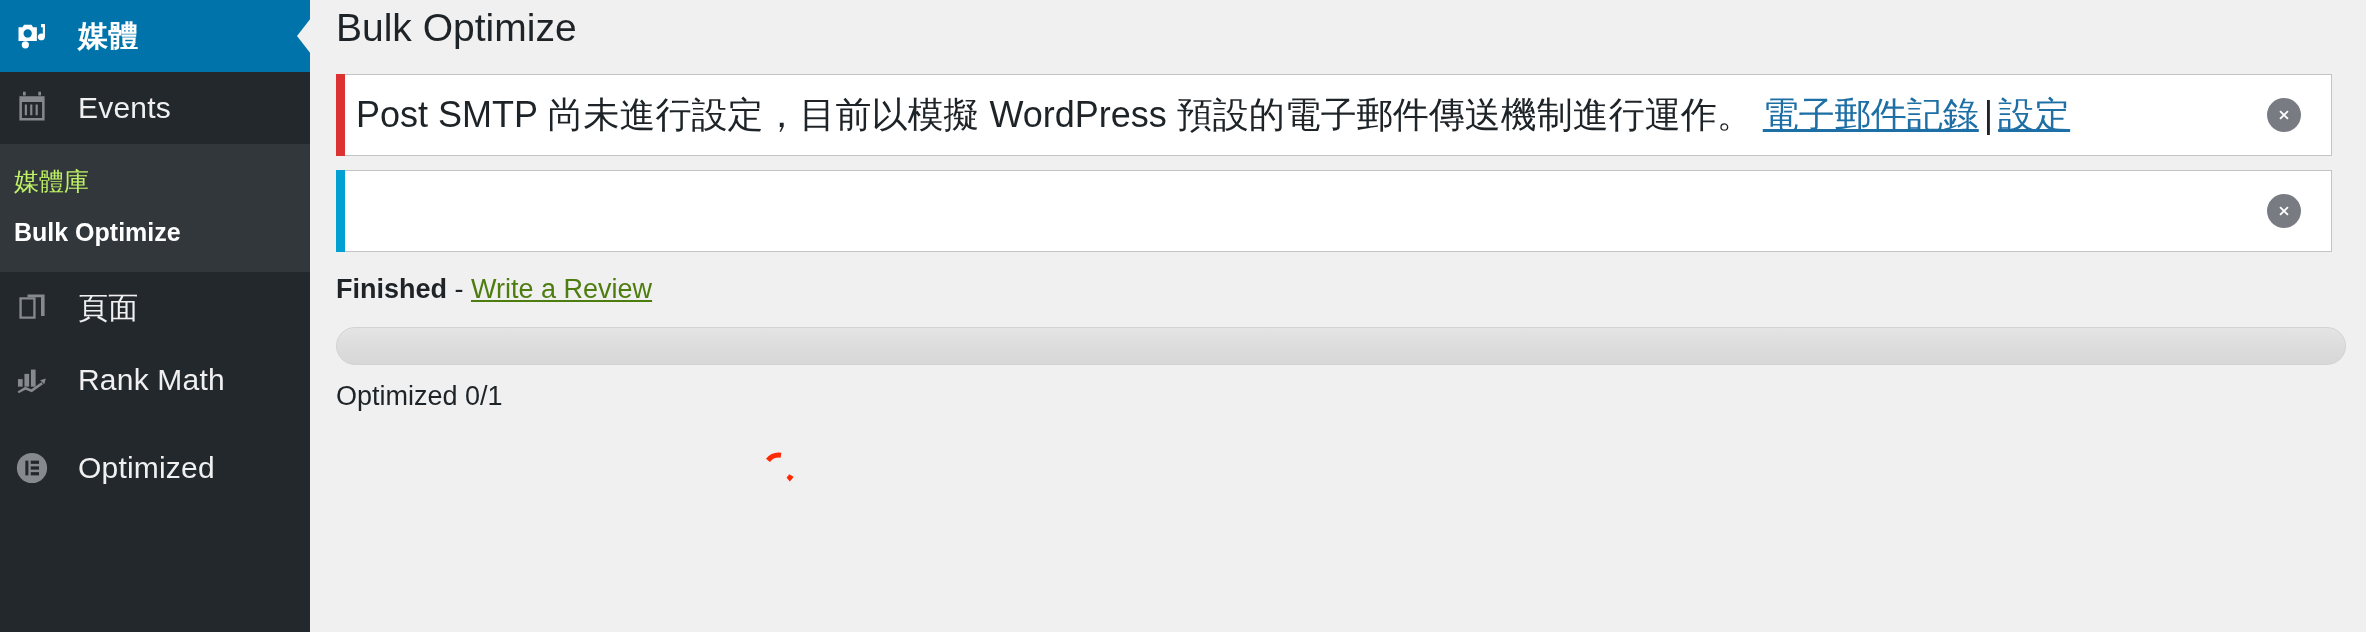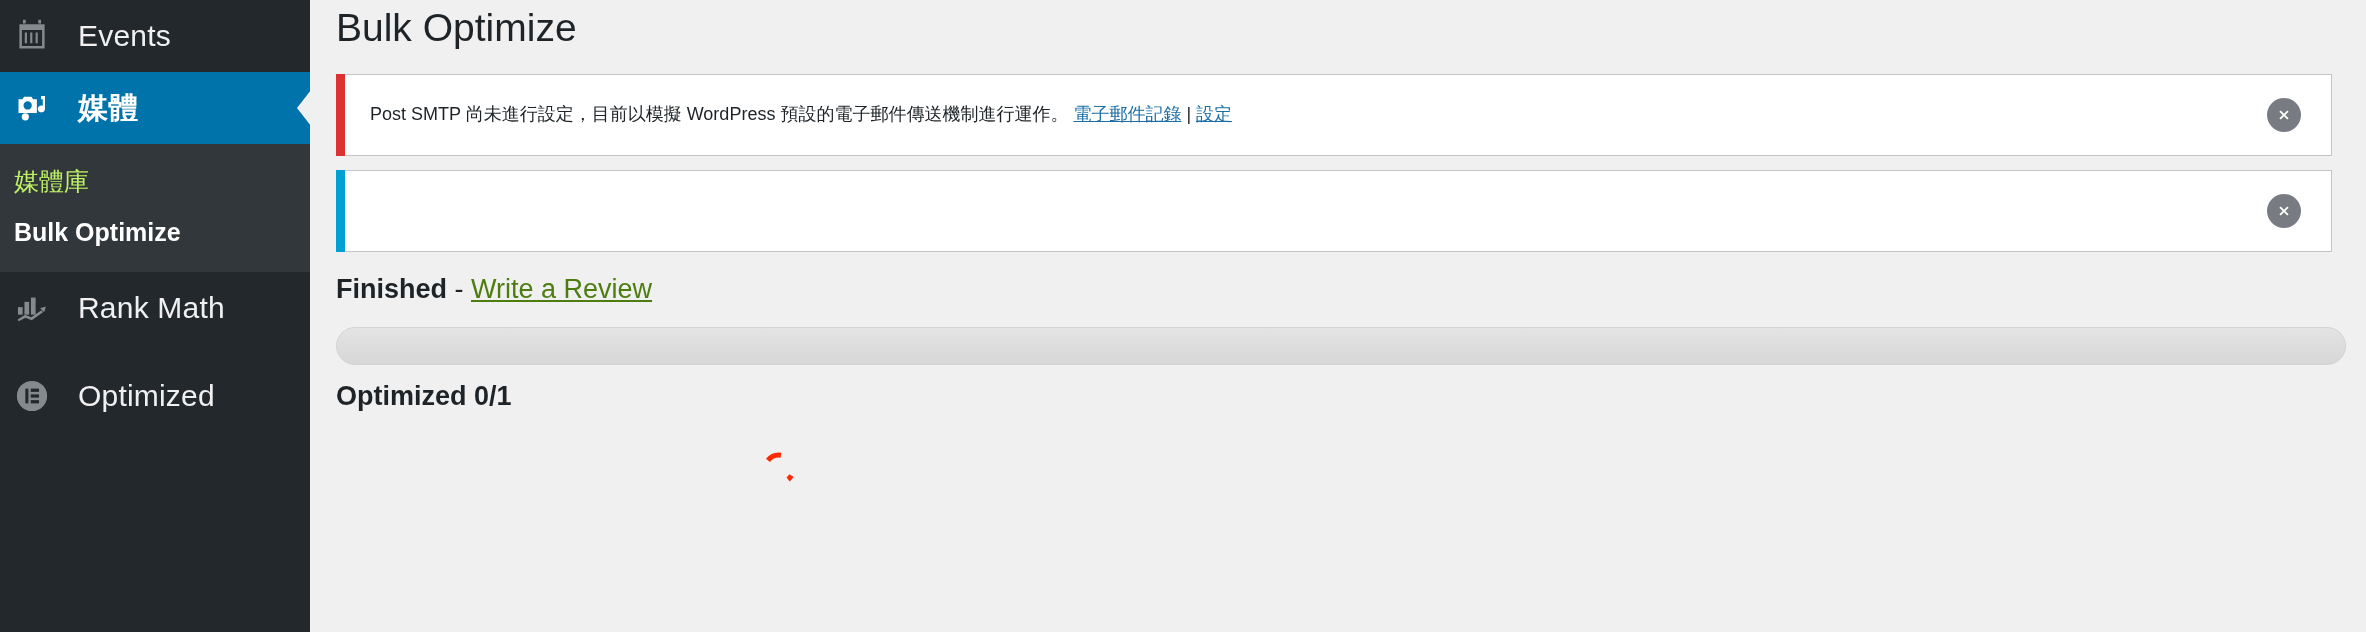--- a/index.html
+++ b/index.html
@@ -107,24 +107,24 @@
   }
   .notice::before {
     content: "";
     position: absolute;
     left: 0; top: -1px; bottom: -1px;
     width: 9px;
   }
   .notice.error::before { background: #dc3232; }
   .notice.info::before  { background: #00a0d2; }
   .notice-body {
-    font-size: 18px;
+    font-size: 36px;
     color: #1d2327;
     line-height: 1.5;
-    padding-left: 34px;
+    padding-left: 20px;
   }
   .notice-body a { color: #1d6fa5; text-decoration: underline; }
   .notice-sep { color: #1d2327; padding: 0 5px; }
   .dismiss {
     position: absolute;
     right: 30px;
     top: 50%;
     transform: translateY(-50%);
     width: 34px;
     height: 34px;
@@ -159,64 +159,72 @@
   }
   .progress-fill {
     height: 100%;
     background: #0073aa;
     border-radius: 19px 0 0 19px;
   }
   .optimized-line {
     margin-top: 16px;
     font-size: 27px;
     color: #1d2327;
-    font-weight: bold;
   }
   .spinner {
     position: absolute;
     left: 452px;
     top: 452px;
     width: 34px;
     height: 34px;
   }
 </style>
 </head>
 <body>
 
 <div class="screen">
 
   <nav class="sidebar">
 
+    <div class="menu-item current">
+      <span class="mi-icon">
+        <svg class="ic" width="36" height="36" viewBox="0 0 20 20" fill="#ffffff">
+          <path d="M2.5 5.2h2.2l.9-1.4h4.1l.9 1.4h2.1v7.6H2.5V5.2zm5.1 1.1a2.3 2.3 0 1 0 0 4.6 2.3 2.3 0 0 0 0-4.6z"></path>
+          <path d="M15 3.4h2.2v7.1c0 1.1-.9 1.9-2 1.9s-2-.8-2-1.9.9-1.9 2-1.9c.3 0 .6.06.8.16V5.1H15V3.4z"></path>
+          <circle cx="6.3" cy="14.9" r="2"></circle>
+        </svg>
+      </span>
+      <span class="mi-label">媒體</span>
+    </div>
+
     <div class="menu-item">
       <span class="mi-icon">
         <svg class="ic" width="36" height="36" viewBox="0 0 20 20" fill="#a7aaad">
           <path d="M5 1h1.5v2H5zM13.5 1H15v2h-1.5z"></path>
           <path d="M3 3.5h14V17H3V3.5zm1.4 3.1v9h11.2v-9H4.4z"></path>
           <path d="M6 8h1.2v6H6zm3 0h1.2v6H9zm3 0h1.2v6H12z"></path>
         </svg>
       </span>
       <span class="mi-label">Events</span>
     </div>
 
-    <div class="menu-item current">
-      <span class="mi-icon">
-        <svg class="ic" width="36" height="36" viewBox="0 0 20 20" fill="#ffffff">
-          <path d="M2.5 5.2h2.2l.9-1.4h4.1l.9 1.4h2.1v7.6H2.5V5.2zm5.1 1.1a2.3 2.3 0 1 0 0 4.6 2.3 2.3 0 0 0 0-4.6z"></path>
-          <path d="M15 3.4h2.2v7.1c0 1.1-.9 1.9-2 1.9s-2-.8-2-1.9.9-1.9 2-1.9c.3 0 .6.06.8.16V5.1H15V3.4z"></path>
-          <circle cx="6.3" cy="14.9" r="2"></circle>
-        </svg>
-      </span>
-      <span class="mi-label">媒體</span>
-    </div>
-
     <div class="submenu">
       <div class="submenu-item">媒體庫</div>
       <div class="submenu-item active">Bulk Optimize</div>
     </div>
 
+    <div class="menu-item">
+      <span class="mi-icon">
+        <svg class="ic" width="36" height="36" viewBox="0 0 20 20" fill="#a7aaad">
+          <path d="M3 4h9v12H3V4zm1.3 1.3v9.4h6.4V5.3H4.3z"></path>
+          <path d="M7.5 2.5h9.5v12h-2V4H7.5V2.5z"></path>
+        </svg>
+      </span>
+      <span class="mi-label">頁面</span>
+    </div>
 
 
     <div class="menu-item">
       <span class="mi-icon">
         <svg class="ic" width="36" height="36" viewBox="0 0 20 20" fill="#a7aaad">
           <rect x="2.2" y="9.5" width="2.6" height="4.2"></rect>
           <rect x="5.8" y="6.6" width="2.6" height="7.1"></rect>
           <rect x="9.4" y="4.2" width="2.6" height="9.5"></rect>
           <path d="M2 16.4l4.2-2.6 3.4 1.4 5.6-3.9.9 1.1-6.2 4.4-3.5-1.4L2.6 17.4z"></path>
           <path d="M14.5 10.2l3.2-1.1-.9 3.3z"></path>

